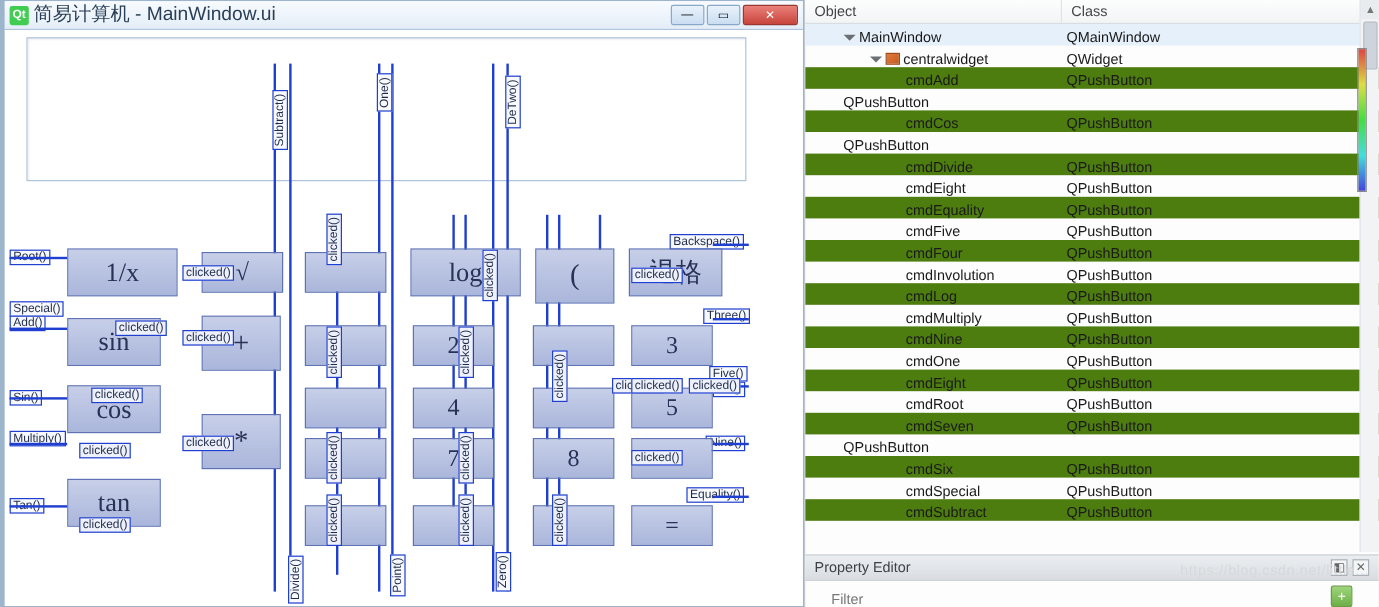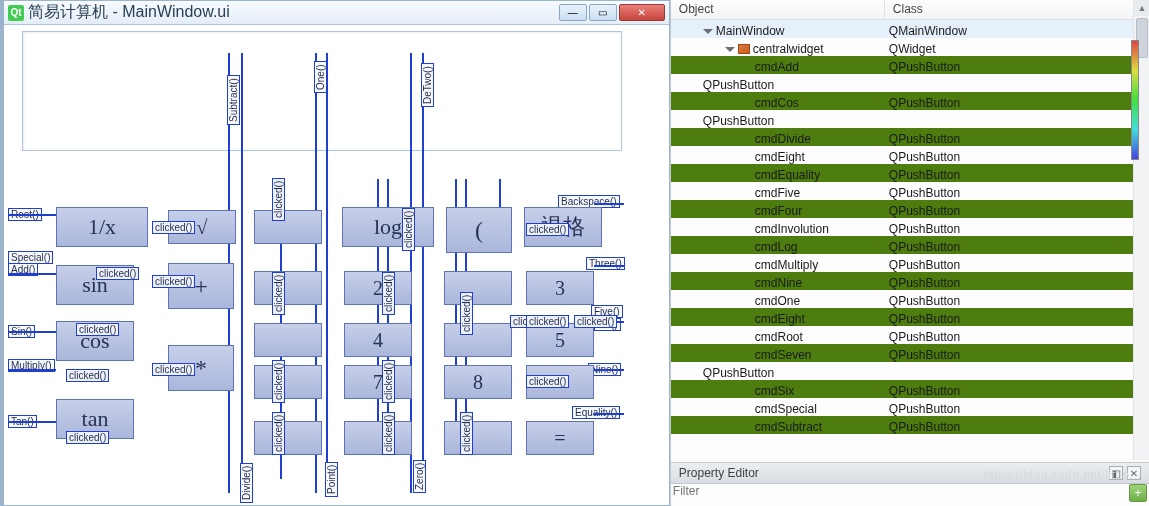--- a/index.html
+++ b/index.html
@@ -45,21 +45,21 @@
     .twisty { display: inline-block; width: 0; height: 0; margin-right: 3px; }
     .tw-open { border-left: 5px solid transparent; border-right: 5px solid transparent; border-top: 5px solid #6b6f74; }
     .ico-widget { display: inline-block; width: 12px; height: 10px; background: linear-gradient(135deg,#e07a3e,#c75a1f); border: 1px solid #a04a18; margin-right: 3px; }
     .indent1 { padding-left: 26px; }
     .indent2 { padding-left: 56px; }
     
     .marker-strip { position: absolute; right: 10px; top: 40px; width: 8px; height: 120px; background: linear-gradient(#d44,#dd4,#4d4,#4dd,#44d); border: 1px solid #888; }
     .prop-editor-bar { height: 22px; background: linear-gradient(#ebeef1,#d9dde1); border-top: 1px solid #c3c9d0; border-bottom: 1px solid #c3c9d0; display: flex; align-items: center; padding: 0 8px; color: #3d4247; justify-content: flex-end; }
     .prop-close { margin-left: auto; display: flex; gap: 4px; }
     .prop-x { width: 14px; height: 14px; border: 1px solid #aab0b7; background: #f3f5f7; display: flex; align-items: center; justify-content: center; font-size: 10px; color: #666; }
-    .filter-row { height: 22px; display: flex; align-items: flex-start; padding: 0 2px; color: #777; }
+    .filter-row { height: 22px; display: flex; align-items: flex-end; padding: 0 22px; color: #777; }
     .plus-btn { width: 18px; height: 18px; border: 1px solid #6b9a46; background: linear-gradient(#9dd47a,#6eaf48); color: #fff; display: flex; align-items: center; justify-content: center; border-radius: 2px; margin-left: auto; }
     .scrollbar-v { position: absolute; right: 0; top: 0; width: 16px; height: 460px; background: #f1f3f5; border-left: 1px solid #e0e4e9; }
     .scroll-arrow { width: 16px; height: 16px; background: #e8ecef; display: flex; align-items: center; justify-content: center; color: #777; font-size: 9px; }
     .scroll-thumb { width: 12px; height: 40px; margin: 2px; background: #cdd4db; border: 1px solid #b5bdc5; border-radius: 2px; }
     
     .watermark { position: absolute; right: 8px; bottom: 24px; color: #d7d9db; font-size: 12px; letter-spacing: 0.5px; pointer-events: none; }
   </style>
 </head>
 <body>
 

